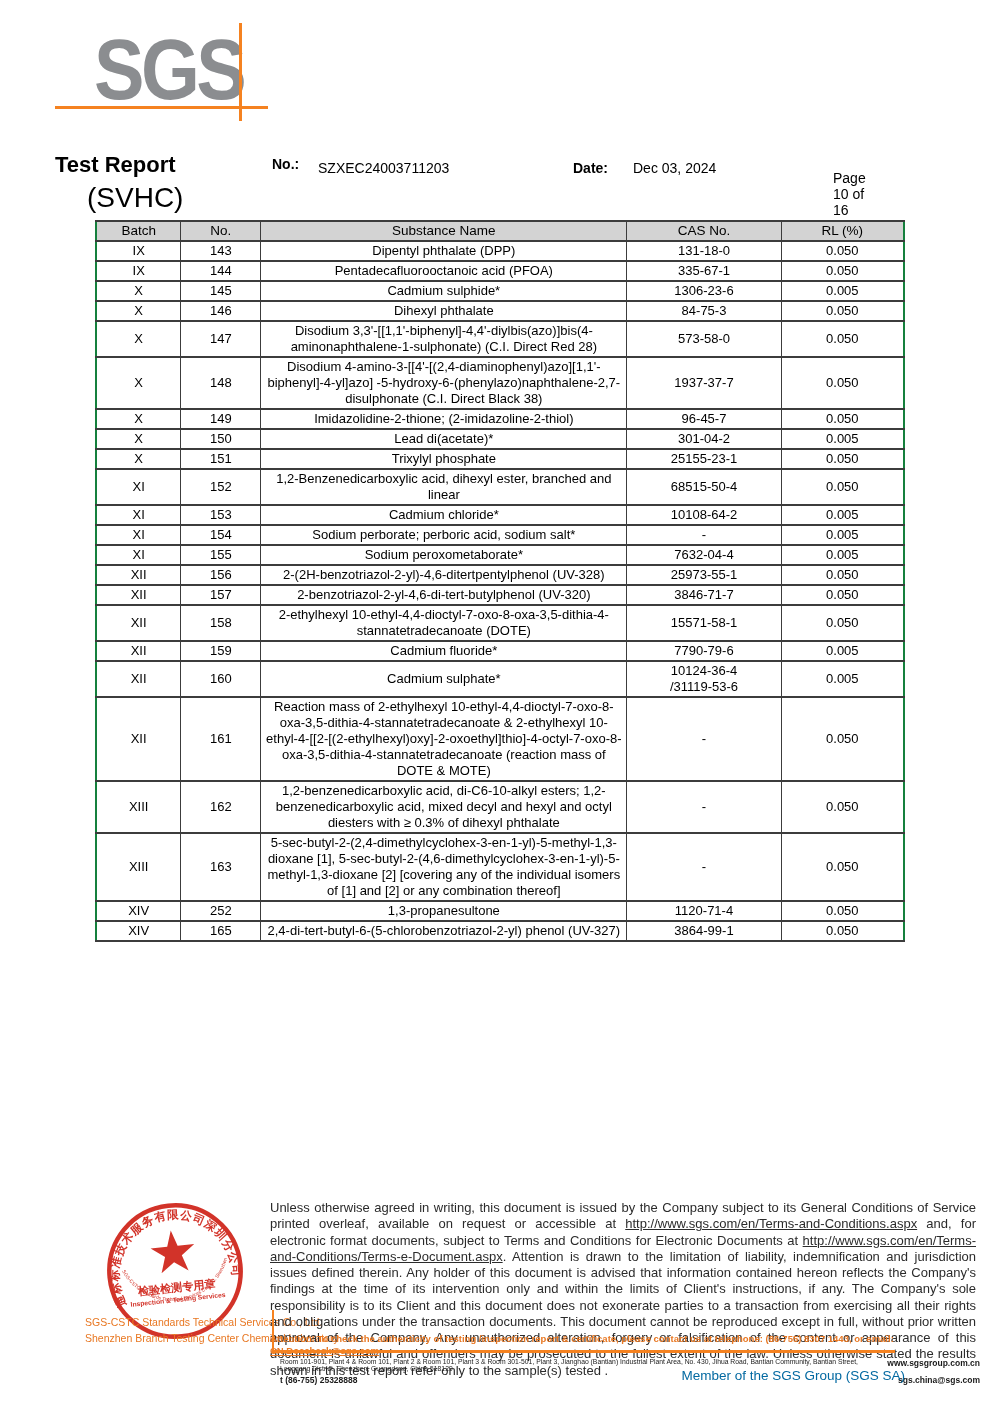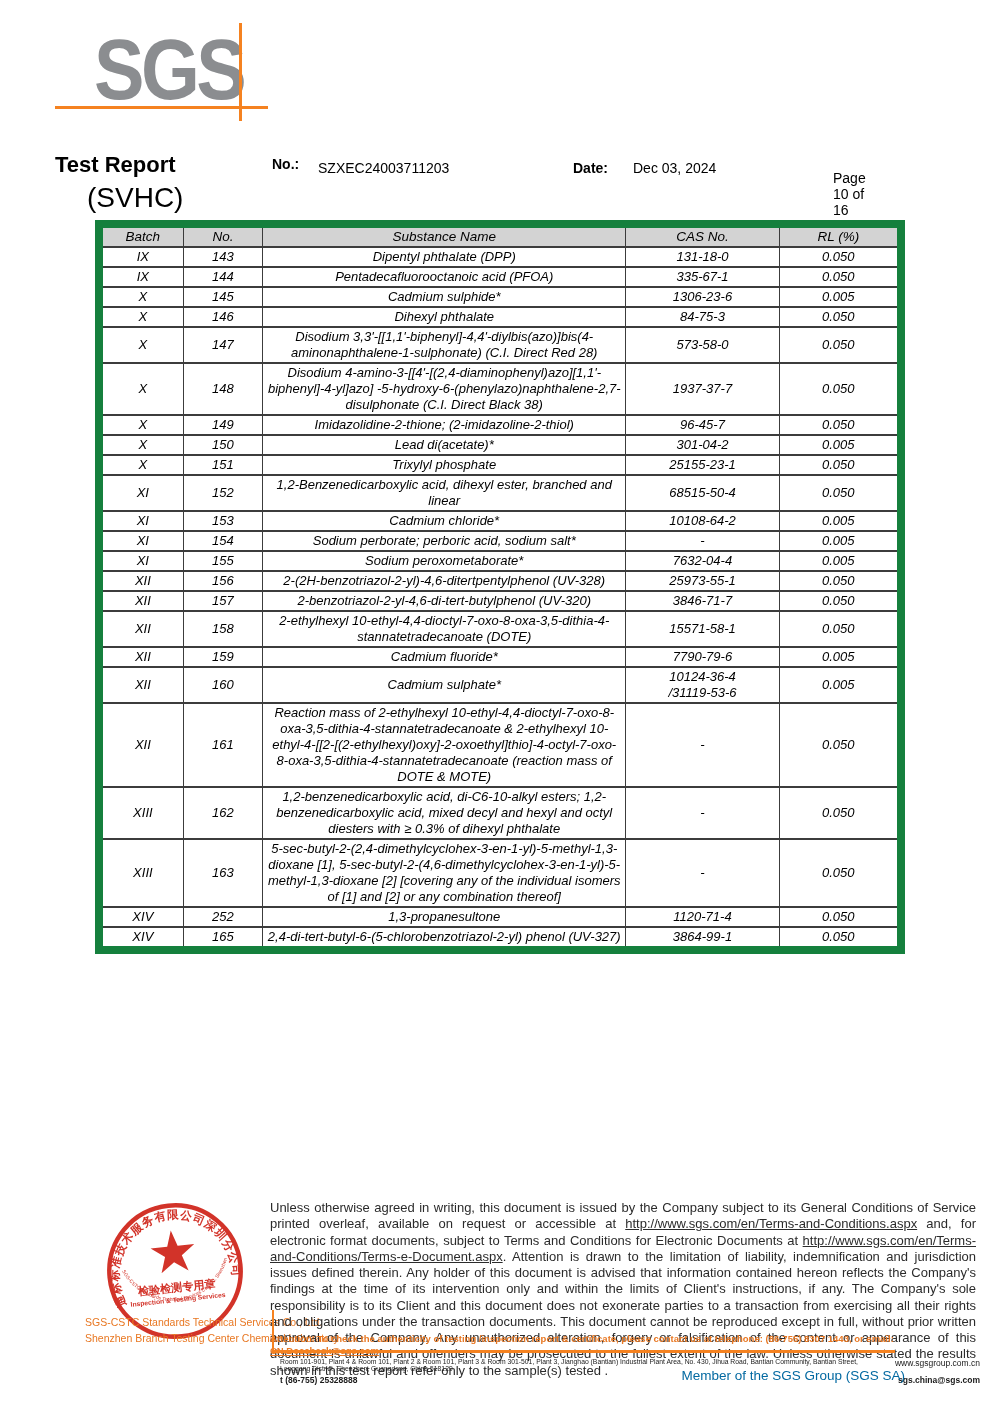--- a/index.html
+++ b/index.html
@@ -19,21 +19,21 @@
   .hdr .title1 { position:absolute; left:55px; top:0; font-size:22px; font-weight:bold; }
   .hdr .title2 { position:absolute; left:87px; top:30px; font-size:28px; font-weight:normal; }
   .hdr .no-label   { position:absolute; left:272px; top:4px; font-weight:bold;text-align:center; }
   .hdr .no-value   { position:absolute; left:318px; top:8px; }
   .hdr .date-label { position:absolute; left:573px; top:8px; font-weight:bold; }
   .hdr .date-value { position:absolute; left:633px; top:8px; }
   .hdr .page-info  { position:absolute; left:833px; top:18px; }
 
   
   .tbl-wrap { position:absolute; left:95px; top:220px; width:810px; }
-  table { width:100%; border-collapse:collapse; border:8px solid #15803d;font-style:italic; }
+  table { width:100%; border-collapse:collapse; border:2px solid #15803d; }
   th, td { border:1px solid #3c3c3c; border-top-width:2px; border-bottom-width:2px;
            font-size:13px; line-height:16px; text-align:center; vertical-align:middle;
            padding:1px 4px; color:#000; }
   th { background:#d3d3d3; font-weight:normal; font-size:13.5px; }
   td.cas { white-space:pre-line; }
 
   
   .footer { position:absolute; left:0; top:1190px; width:1000px; height:210px; }
 
   .stamp { position:absolute; left:104px; top:10px; width:142px; height:142px; transform:rotate(-6deg); opacity:.92; }
@@ -43,21 +43,21 @@
   .disclaimer { position:absolute; left:270px; top:10px; width:706px; font-size:13px;
                 line-height:1.25; color:#2b2b2b; text-align:justify; }
   .disclaimer .url { text-decoration:underline; color:#2b2b2b; }
   .attention { position:absolute; left:270px; top:143px; width:706px; font-size:9.5px; line-height:1.25;
                color:#e87722; font-weight:bold; }
   .attention .email { text-decoration:underline; }
 
   .addr-vline { position:absolute; left:272px; top:120px; width:2px; height:42px; background:#f58220; }
   .addr { position:absolute; left:280px; top:168px; width:700px; }
   .addr-row1 { display:flex; justify-content:space-between; font-size:6.8px; color:#1a1a1a; }
-  .addr-row1 .web { font-size:8.5px; font-weight:normal; margin-left:6px; white-space:nowrap; }
+  .addr-row1 .web { font-size:8.5px; font-weight:bold; margin-left:6px; white-space:nowrap; }
   .addr-row2 { display:flex; justify-content:space-between; font-size:9.5px; font-weight:bold; color:#1a1a1a; margin-top:3px; }
   .addr-row2 .tel { font-size:8.5px; font-weight:bold; white-space:nowrap; }
   .addr-row2 .email2 { font-size:8.5px; font-weight:bold; white-space:nowrap; }
   .footer-hline { position:absolute; left:272px; top:160px; width:623px; height:3px; background:#f58220; }
 
   .member { position:absolute; right:95px; top:178px; font-size:13.5px; color:#0369a1; }
 </style>
 </head>
 <body>
 

